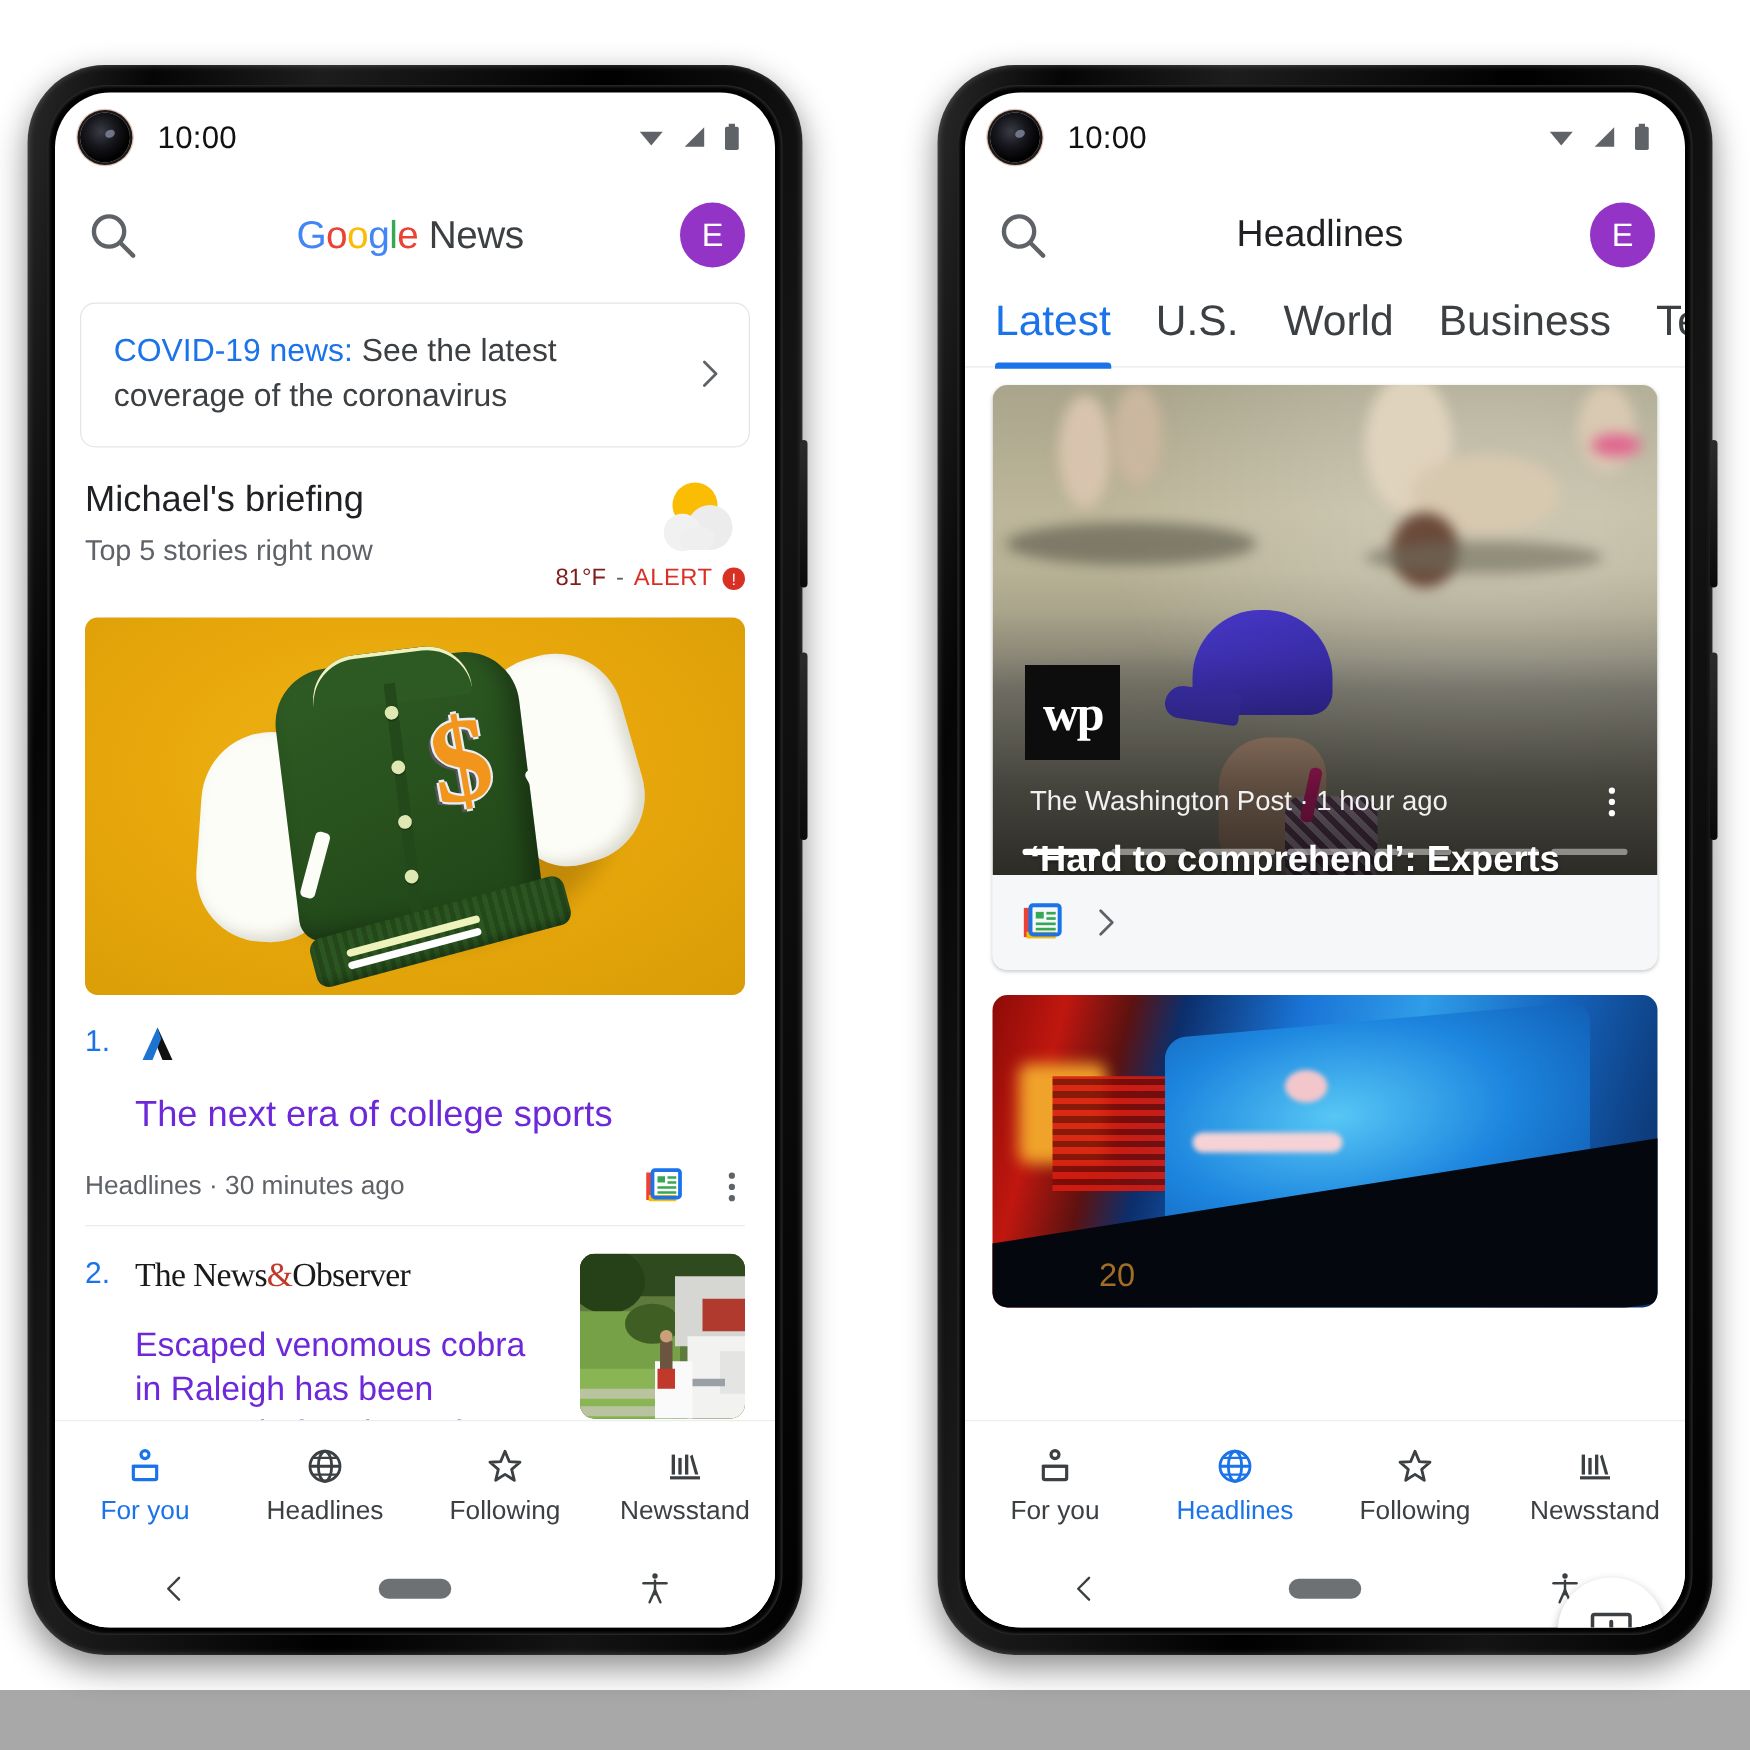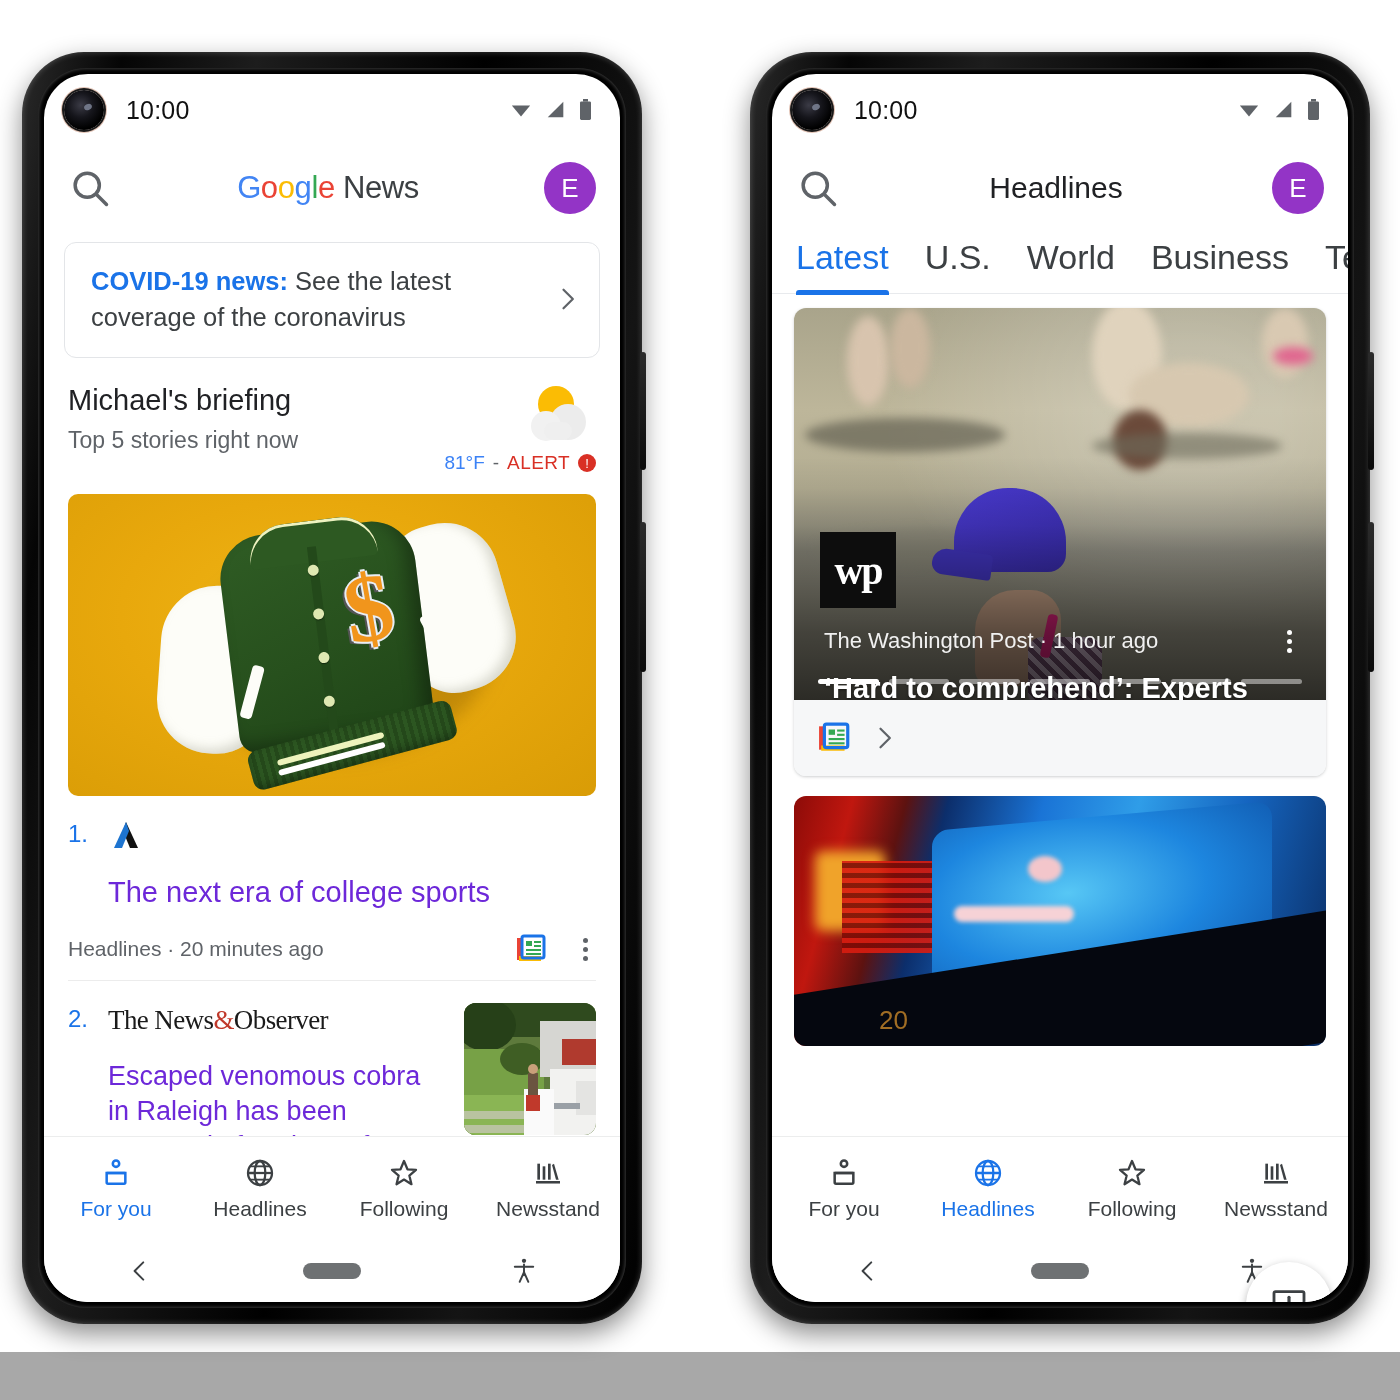--- a/index.html
+++ b/index.html
@@ -57,30 +57,30 @@
     color: #fff; font-size: 26px; display: flex; align-items: center; justify-content: center;
   }
   .srch { width: 44px; height: 44px; flex: 0 0 auto; }
 
   
   .covid-card {
     margin: 12px 20px 0 20px; border: 1px solid #e3e5e8; border-radius: 12px;
     padding: 20px 18px 22px 26px; display: flex; align-items: center; gap: 10px;
   }
   .covid-text { font-size: 25.5px; line-height: 1.42; color: #3c4043; flex: 1; }
-  .covid-text b { color: #1a73e8; font-weight: 700; }
+  .covid-text b { color: #1a73e8; font-weight: 400; }
 
   
   .briefing { padding: 26px 24px 6px 24px; display: flex; }
   .briefing-left { flex: 1; }
   .briefing-h { font-size: 29px; color: #202124; font-weight: 400; }
   .briefing-sub { font-size: 23px; color: #5f6368; margin-top: 10px; }
   .weather { width: 160px; display: flex; flex-direction: column; align-items: flex-end; }
   .wx-row { display: flex; align-items: center; gap: 8px; margin-top: 6px; font-size: 19px; }
-  .wx-temp { color: #3b82f6; text-align: right; }
+  .wx-temp { color: #7f1d1d; text-align: right; }
   .wx-dash { color: #5f6368; }
   .wx-alert { color: #d93025; letter-spacing: .4px; }
   .wx-bang { width: 18px; height: 18px; border-radius: 50%; background: #d93025; color: #fff; font-size: 13px; display: flex; align-items: center; justify-content: center; line-height: 1; }
 
   
   .hero {
     position: relative; margin: 14px 24px 0 24px; height: 302px; border-radius: 10px;
     background: radial-gradient(ellipse at 45% 40%, #eeb415 0%, #e8a80c 45%, #d99c06 100%);
     overflow: hidden;
   }
@@ -259,21 +259,21 @@
               <div class="src-line">
                 <svg width="38" height="30" viewBox="0 0 38 30">
                     <path d="M18 2 L30 28 L22 28 L15 11 Z" fill="#111"></path>
                     <path d="M18 2 L6 28 L14 28 L21 11 Z" fill="#1d74d0"></path>
                   </svg>
               </div>
               <div class="headline">The next era of college sports</div>
             </div>
           </div>
           <div class="meta-row">
-            <div class="meta-text">Headlines · 20 minutes ago</div>
+            <div class="meta-text">Headlines · 30 minutes ago</div>
             <div class="meta-icons">
               <svg width="32" height="30" viewBox="0 0 32 30">
                 <rect x="1" y="4" width="5" height="22" fill="#ea4335"></rect>
                 <rect x="3" y="22" width="22" height="5" fill="#fbbc04"></rect>
                 <rect x="6" y="2" width="22" height="22" rx="2" fill="none" stroke="#1a73e8" stroke-width="3"></rect>
                 <rect x="10" y="7" width="6" height="5" fill="#34a853"></rect>
                 <rect x="18" y="7" width="7" height="2" fill="#34a853"></rect>
                 <rect x="18" y="11" width="7" height="2" fill="#34a853"></rect>
                 <rect x="10" y="15" width="15" height="2" fill="#34a853"></rect>
                 <rect x="10" y="19" width="15" height="2" fill="#34a853"></rect>

